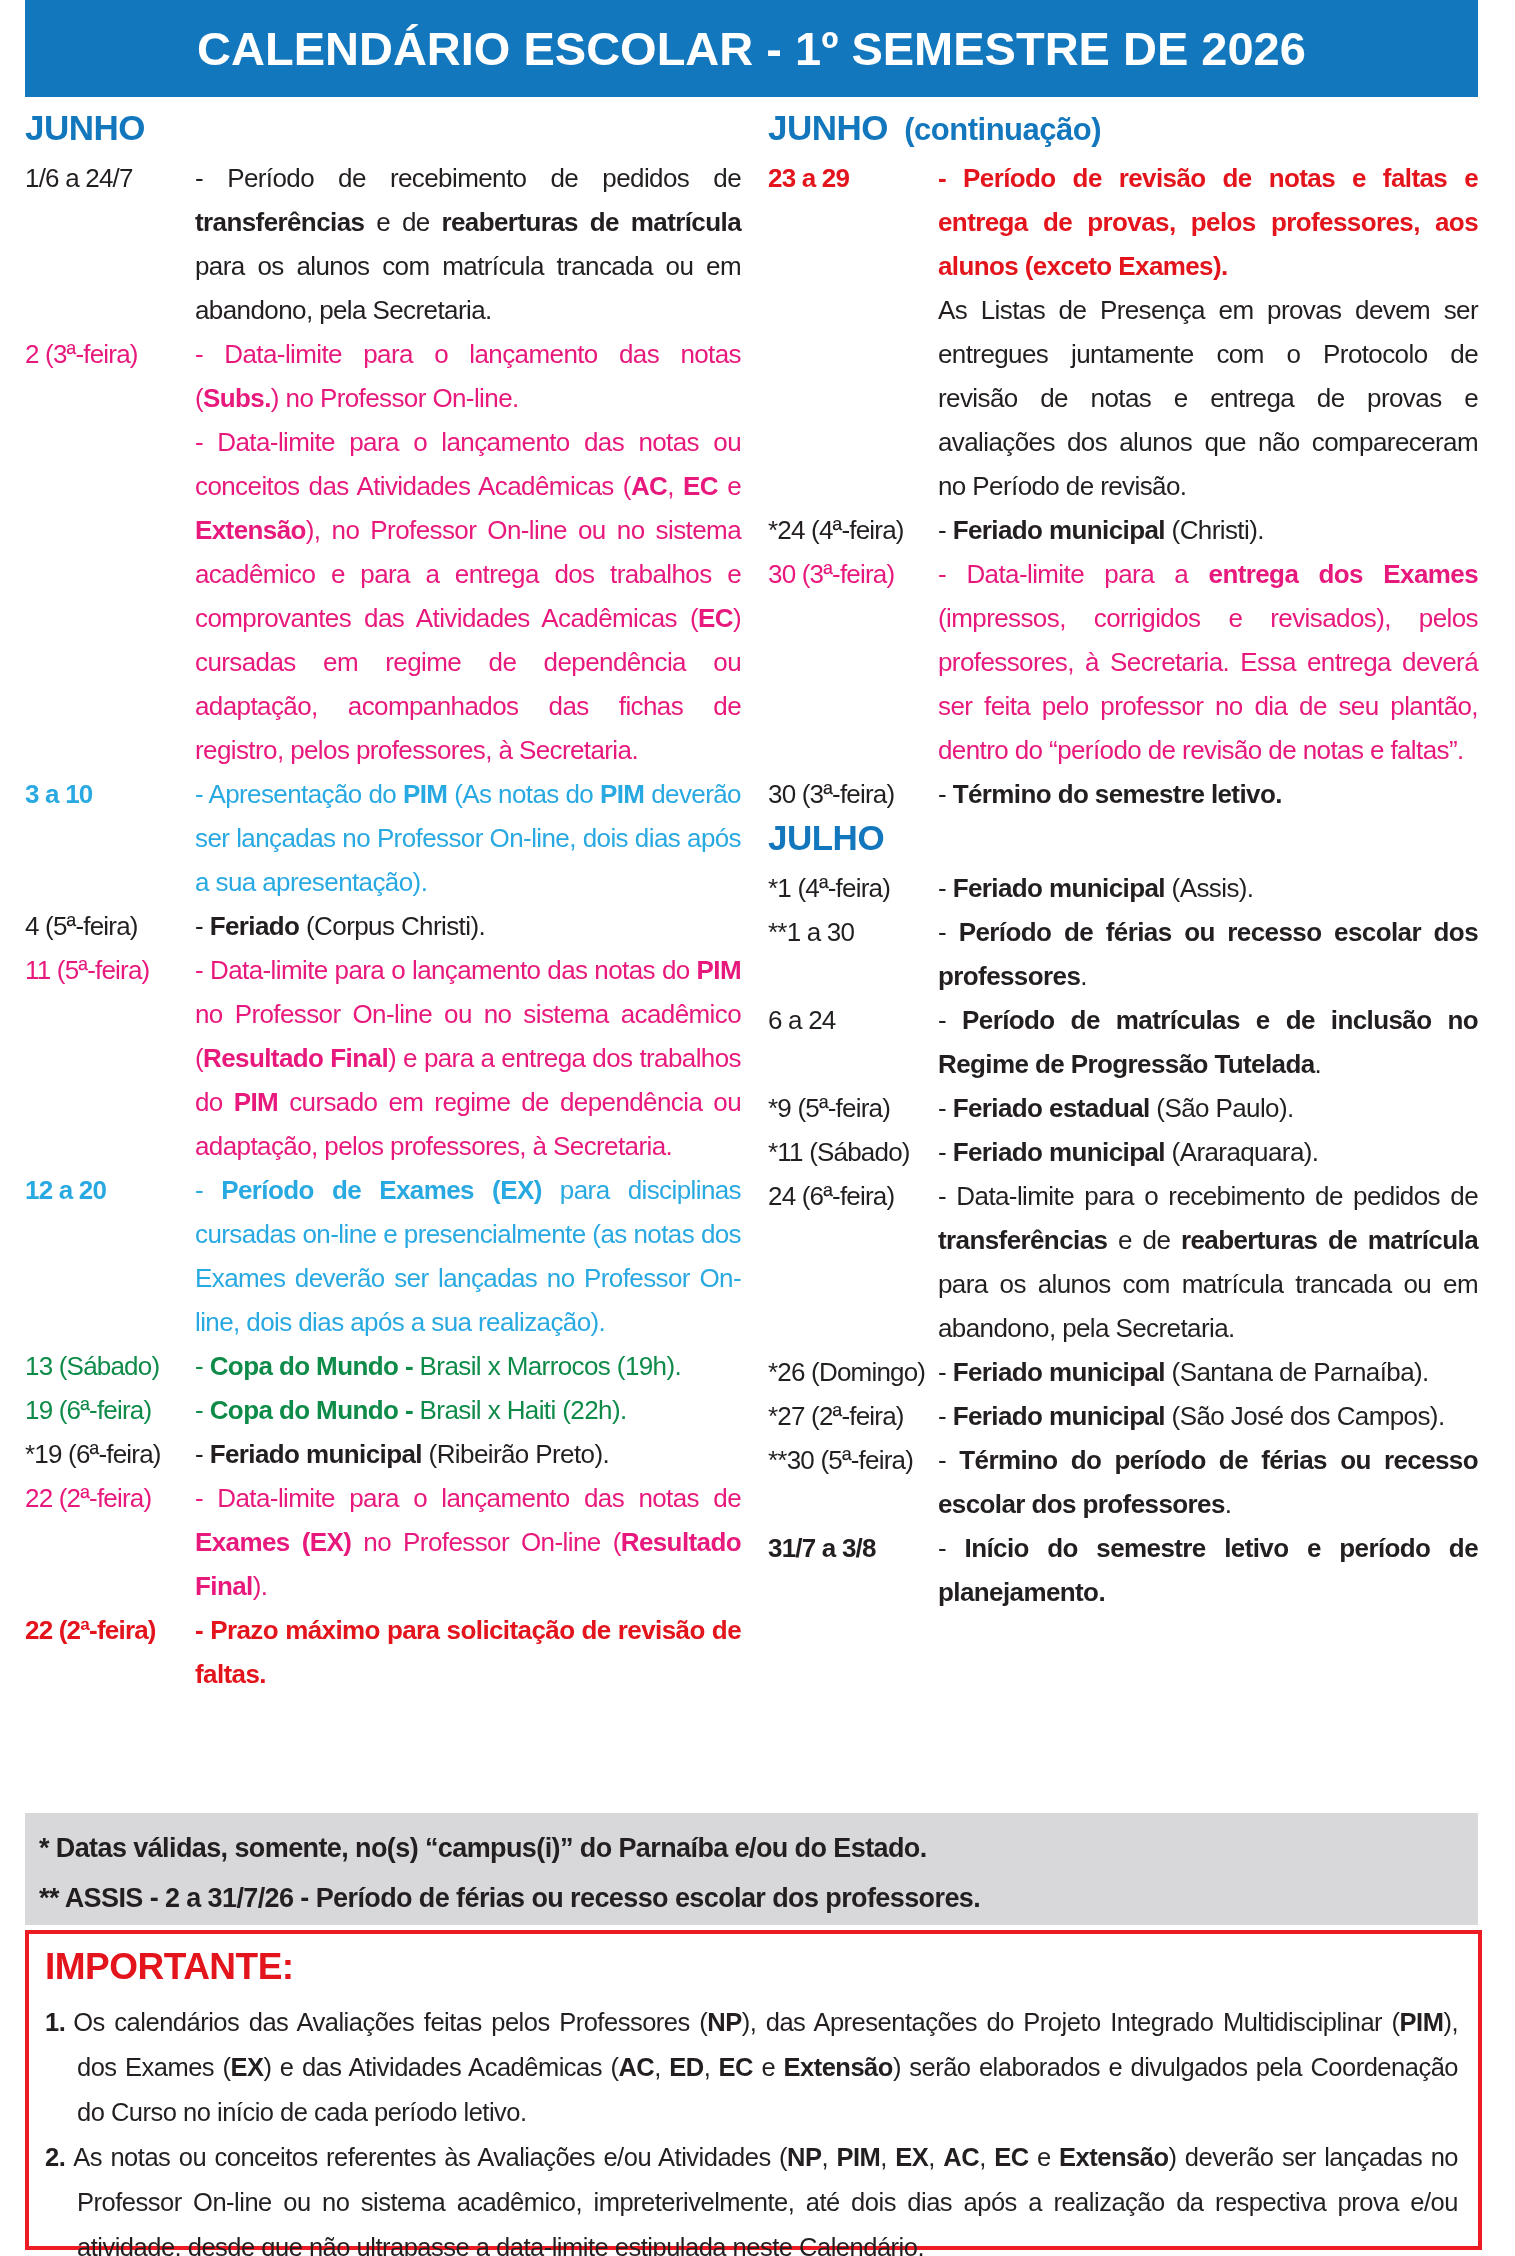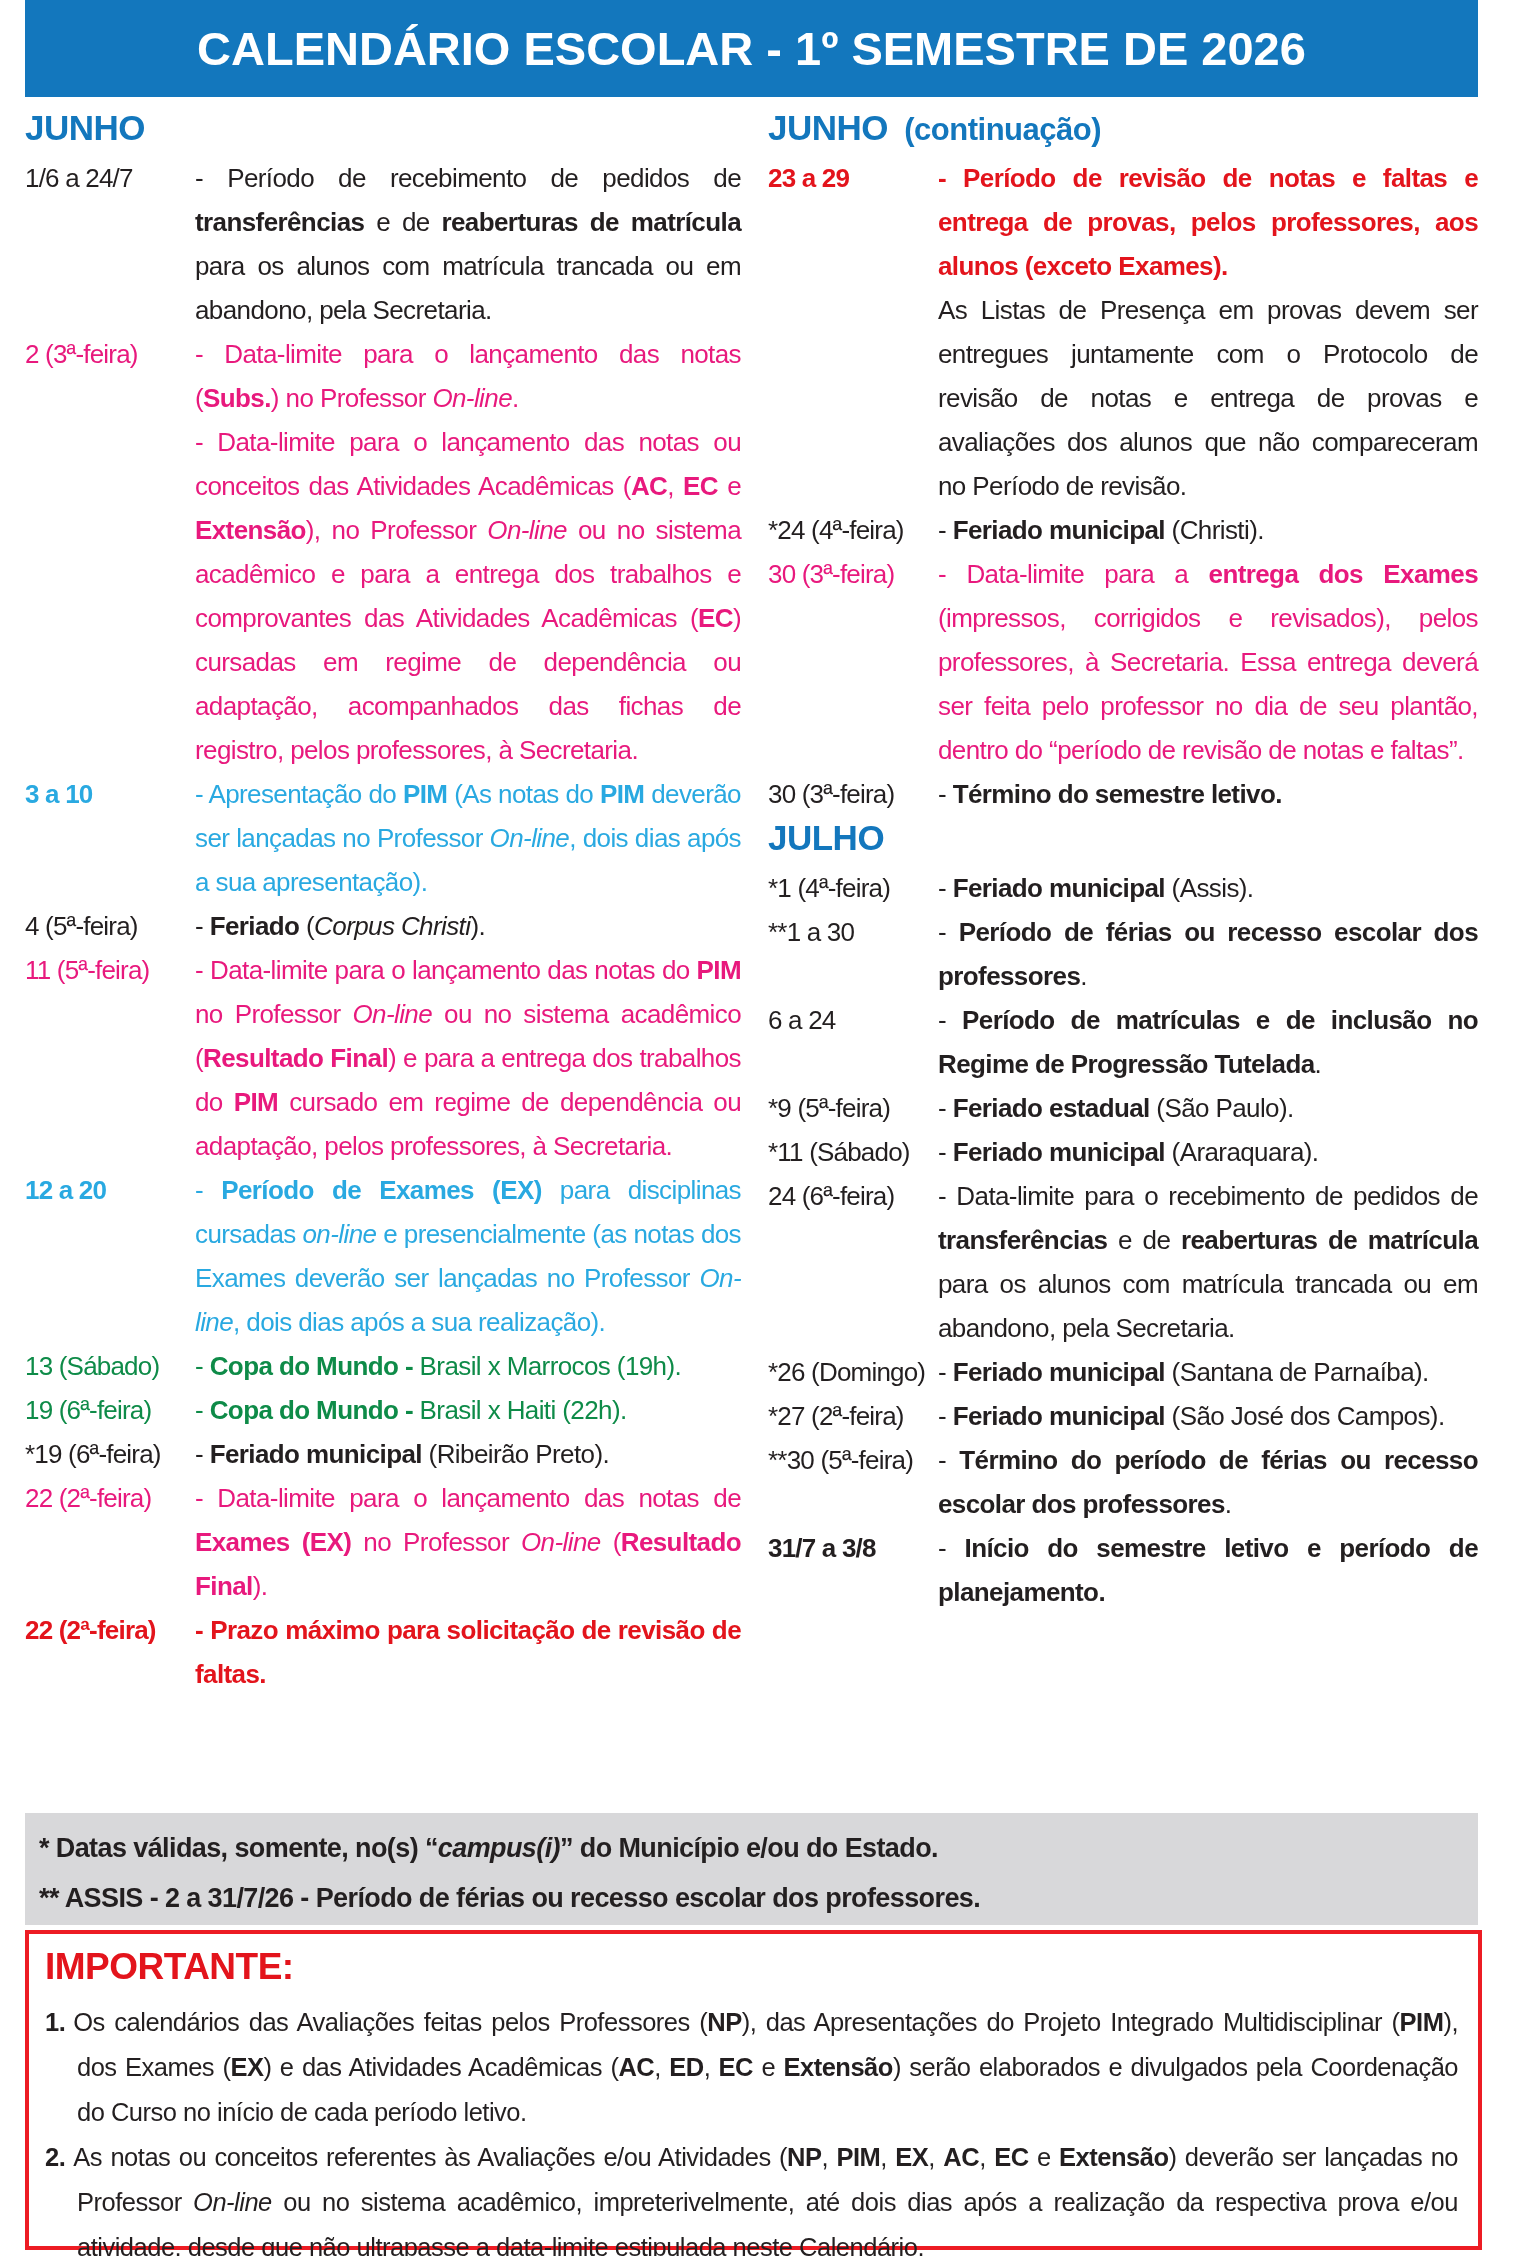--- a/index.html
+++ b/index.html
@@ -21,21 +21,21 @@
 
   .mheading{font-size:35px; font-weight:bold; color:var(--blue); margin:2px 0 8px 0; letter-spacing:-0.5px;}
   .mheading .hsuffix{font-size:31px;}
   .col-right .mheading.later{}
 
   .row{display:flex; align-items:flex-start;}
   .date{flex:0 0 170px; font-size:26px; line-height:44px; letter-spacing:-0.8px; white-space:nowrap;}
   .text{flex:1 1 auto; font-size:26px; line-height:44px; letter-spacing:-0.6px;}
   .para{text-align:justify;}
   .b{font-weight:bold;}
-  .i{font-style:italic;}
+  .i{}
   .black{color:var(--black);} .pink{color:var(--pink);} .blue{color:var(--ltblue);}
   .green{color:var(--green);} .red{color:var(--red);}
   .date.blue{color:var(--ltblue);} 
 
   .fnotes{position:absolute; left:25px; top:1813px; width:1453px; height:112px;
     background:var(--graybg); padding:10px 14px 0 14px;}
   .fnote{font-size:27px; font-weight:bold; line-height:50px; letter-spacing:-0.6px;}
 
   .important{position:absolute; left:25px; top:1930px; width:1457px; height:320px;
     border:4px solid var(--borderred); background:#fff; padding:12px 20px 0 16px;}
@@ -211,21 +211,21 @@
       </div>
       <div class="row">
         <div class="date black b">31/7 a 3/8</div>
         <div class="text">
           <div class="para black"><span>- </span><span class="b">Início do semestre letivo e período de planejamento.</span></div>
         </div>
       </div>
     </div>
 
   <div class="fnotes">
-      <div class="fnote"><span class="b">* Datas válidas, somente, no(s) “</span><span class="b i">campus(i)</span><span class="b">” do Município e/ou do Estado.</span></div>
+      <div class="fnote"><span class="b">* Datas válidas, somente, no(s) “</span><span class="b i">campus(i)</span><span class="b">” do Parnaíba e/ou do Estado.</span></div>
       <div class="fnote"><span class="b">** ASSIS - 2 a 31/7/26 - Período de férias ou recesso escolar dos professores.</span></div>
     </div>
 
   <div class="important">
     <div class="imp-title">IMPORTANTE:</div>
     <div>
         <div class="imp-item"><span class="num">1.</span><span>Os calendários das Avaliações feitas pelos Professores (</span><span class="b">NP</span><span>), das Apresentações do Projeto Integrado Multidisciplinar (</span><span class="b">PIM</span><span>), dos Exames (</span><span class="b">EX</span><span>) e das Atividades Acadêmicas (</span><span class="b">AC</span><span>, </span><span class="b">ED</span><span>, </span><span class="b">EC</span><span> e </span><span class="b">Extensão</span><span>) serão elaborados e divulgados pela Coordenação do Curso no início de cada período letivo.</span></div>
         <div class="imp-item"><span class="num">2.</span><span>As notas ou conceitos referentes às Avaliações e/ou Atividades (</span><span class="b">NP</span><span>, </span><span class="b">PIM</span><span>, </span><span class="b">EX</span><span>, </span><span class="b">AC</span><span>, </span><span class="b">EC</span><span> e </span><span class="b">Extensão</span><span>) deverão ser lançadas no Professor </span><span class="i">On-line</span><span> ou no sistema acadêmico, impreterivelmente, até dois dias após a realização da respectiva prova e/ou atividade, desde que não ultrapasse a data-limite estipulada neste Calendário.</span></div>
       </div>
   </div>

